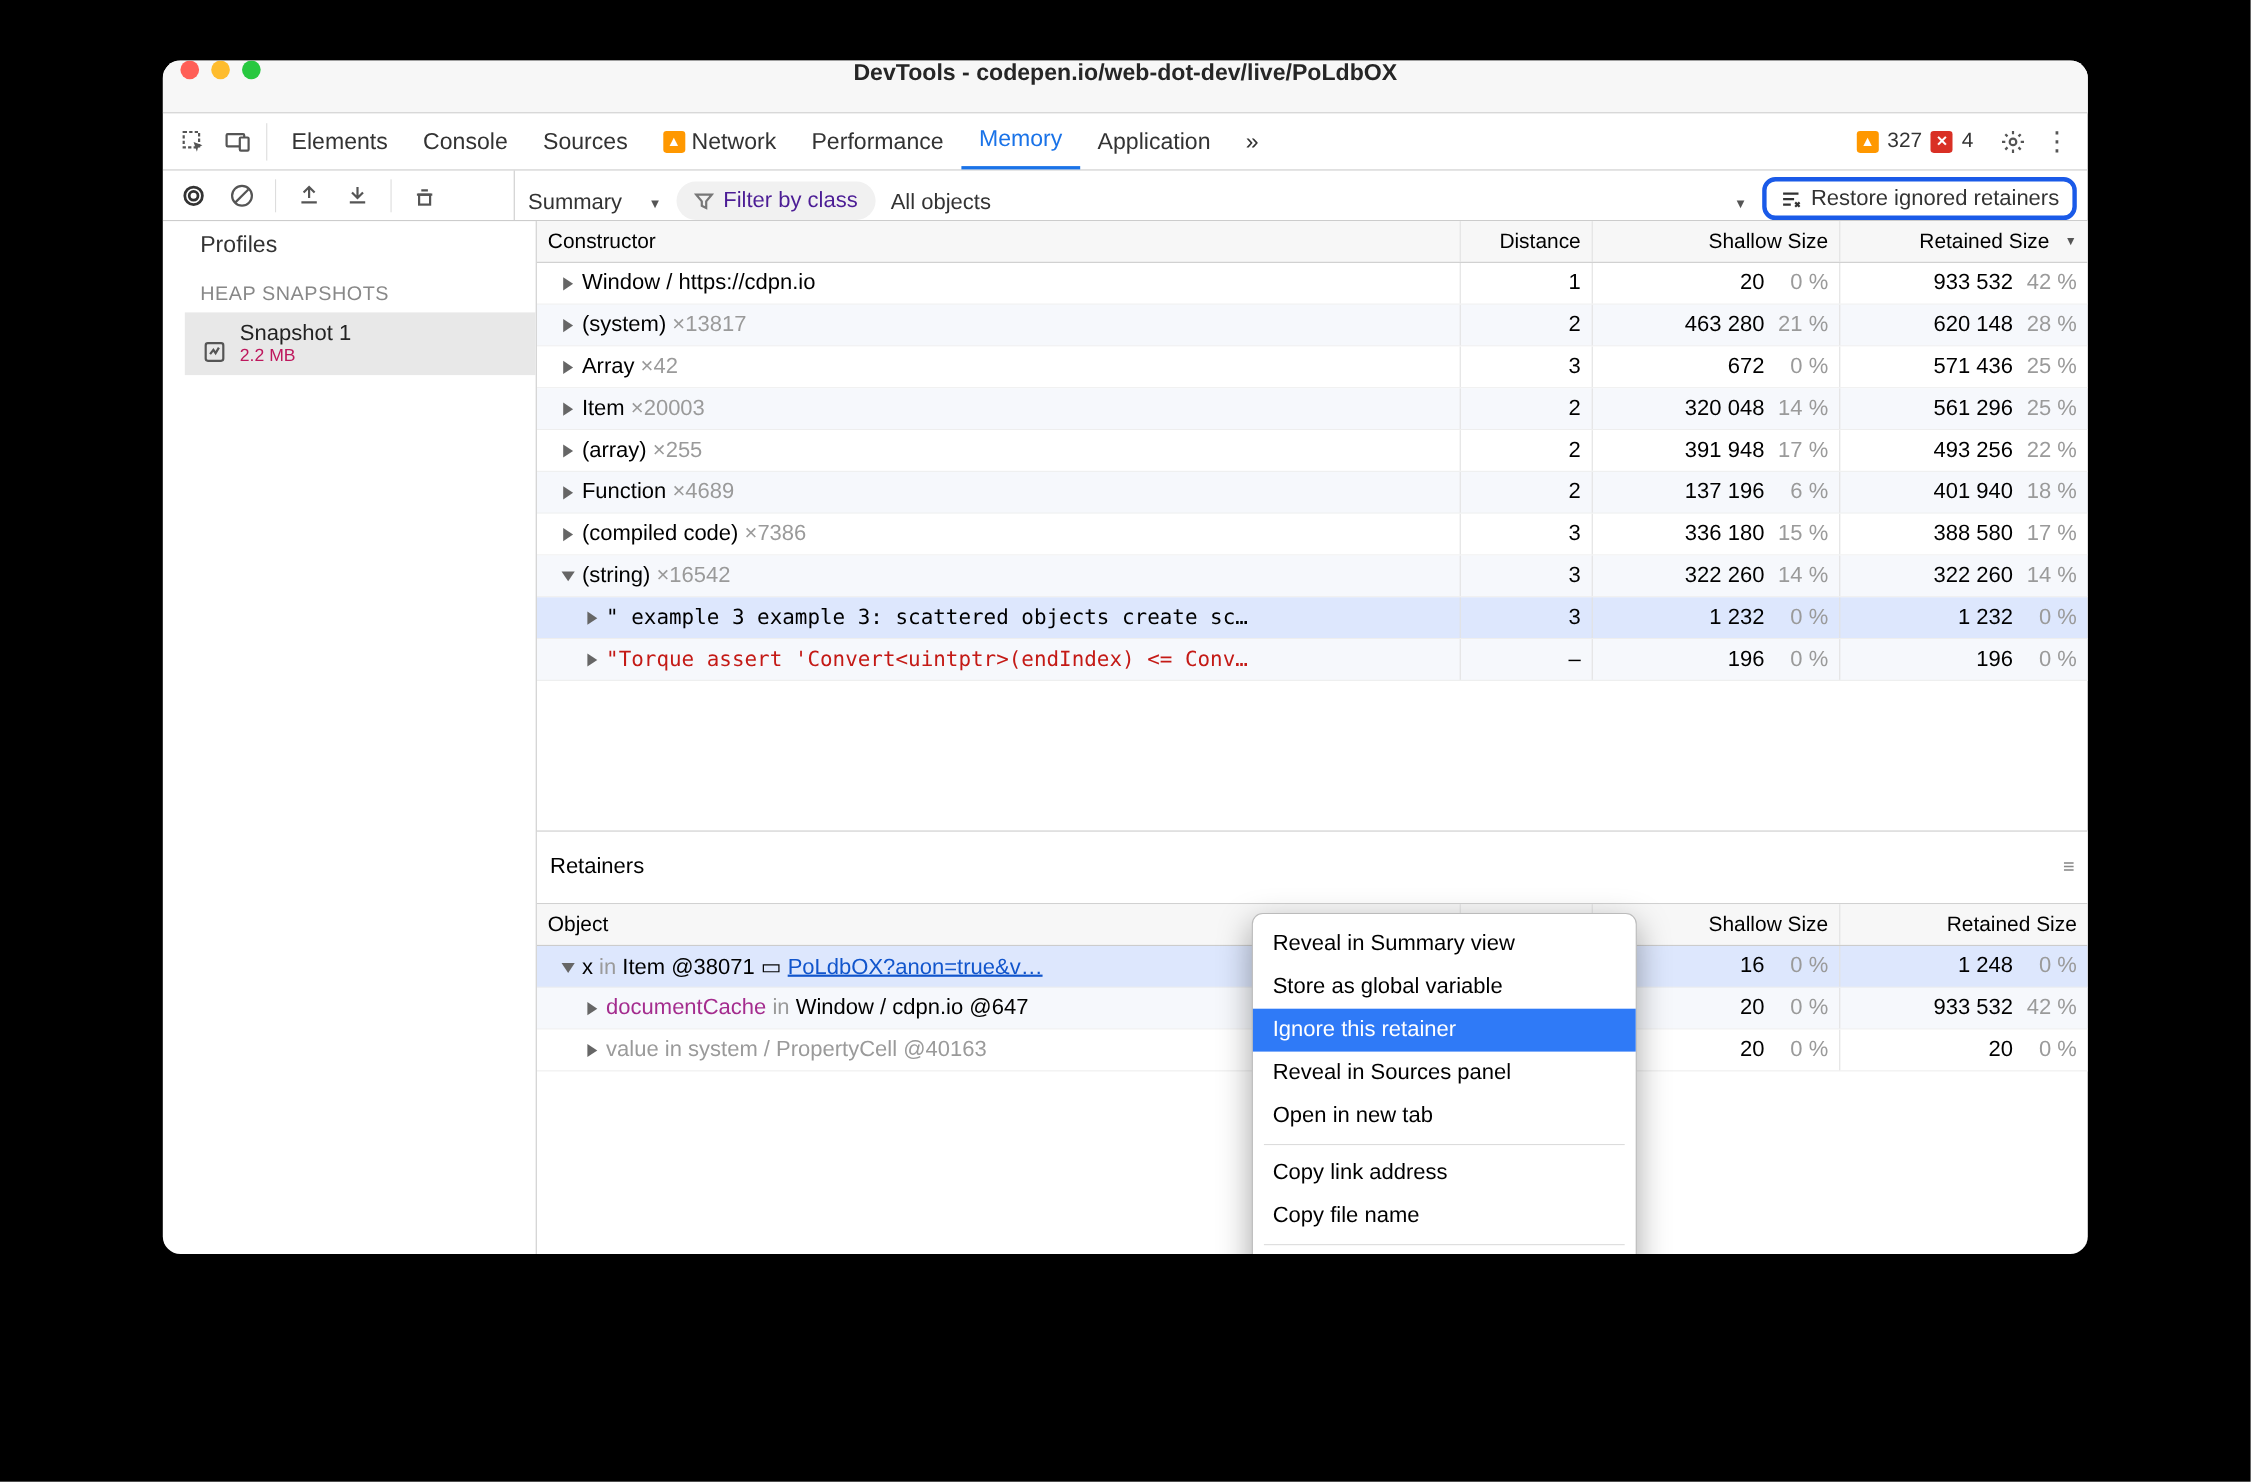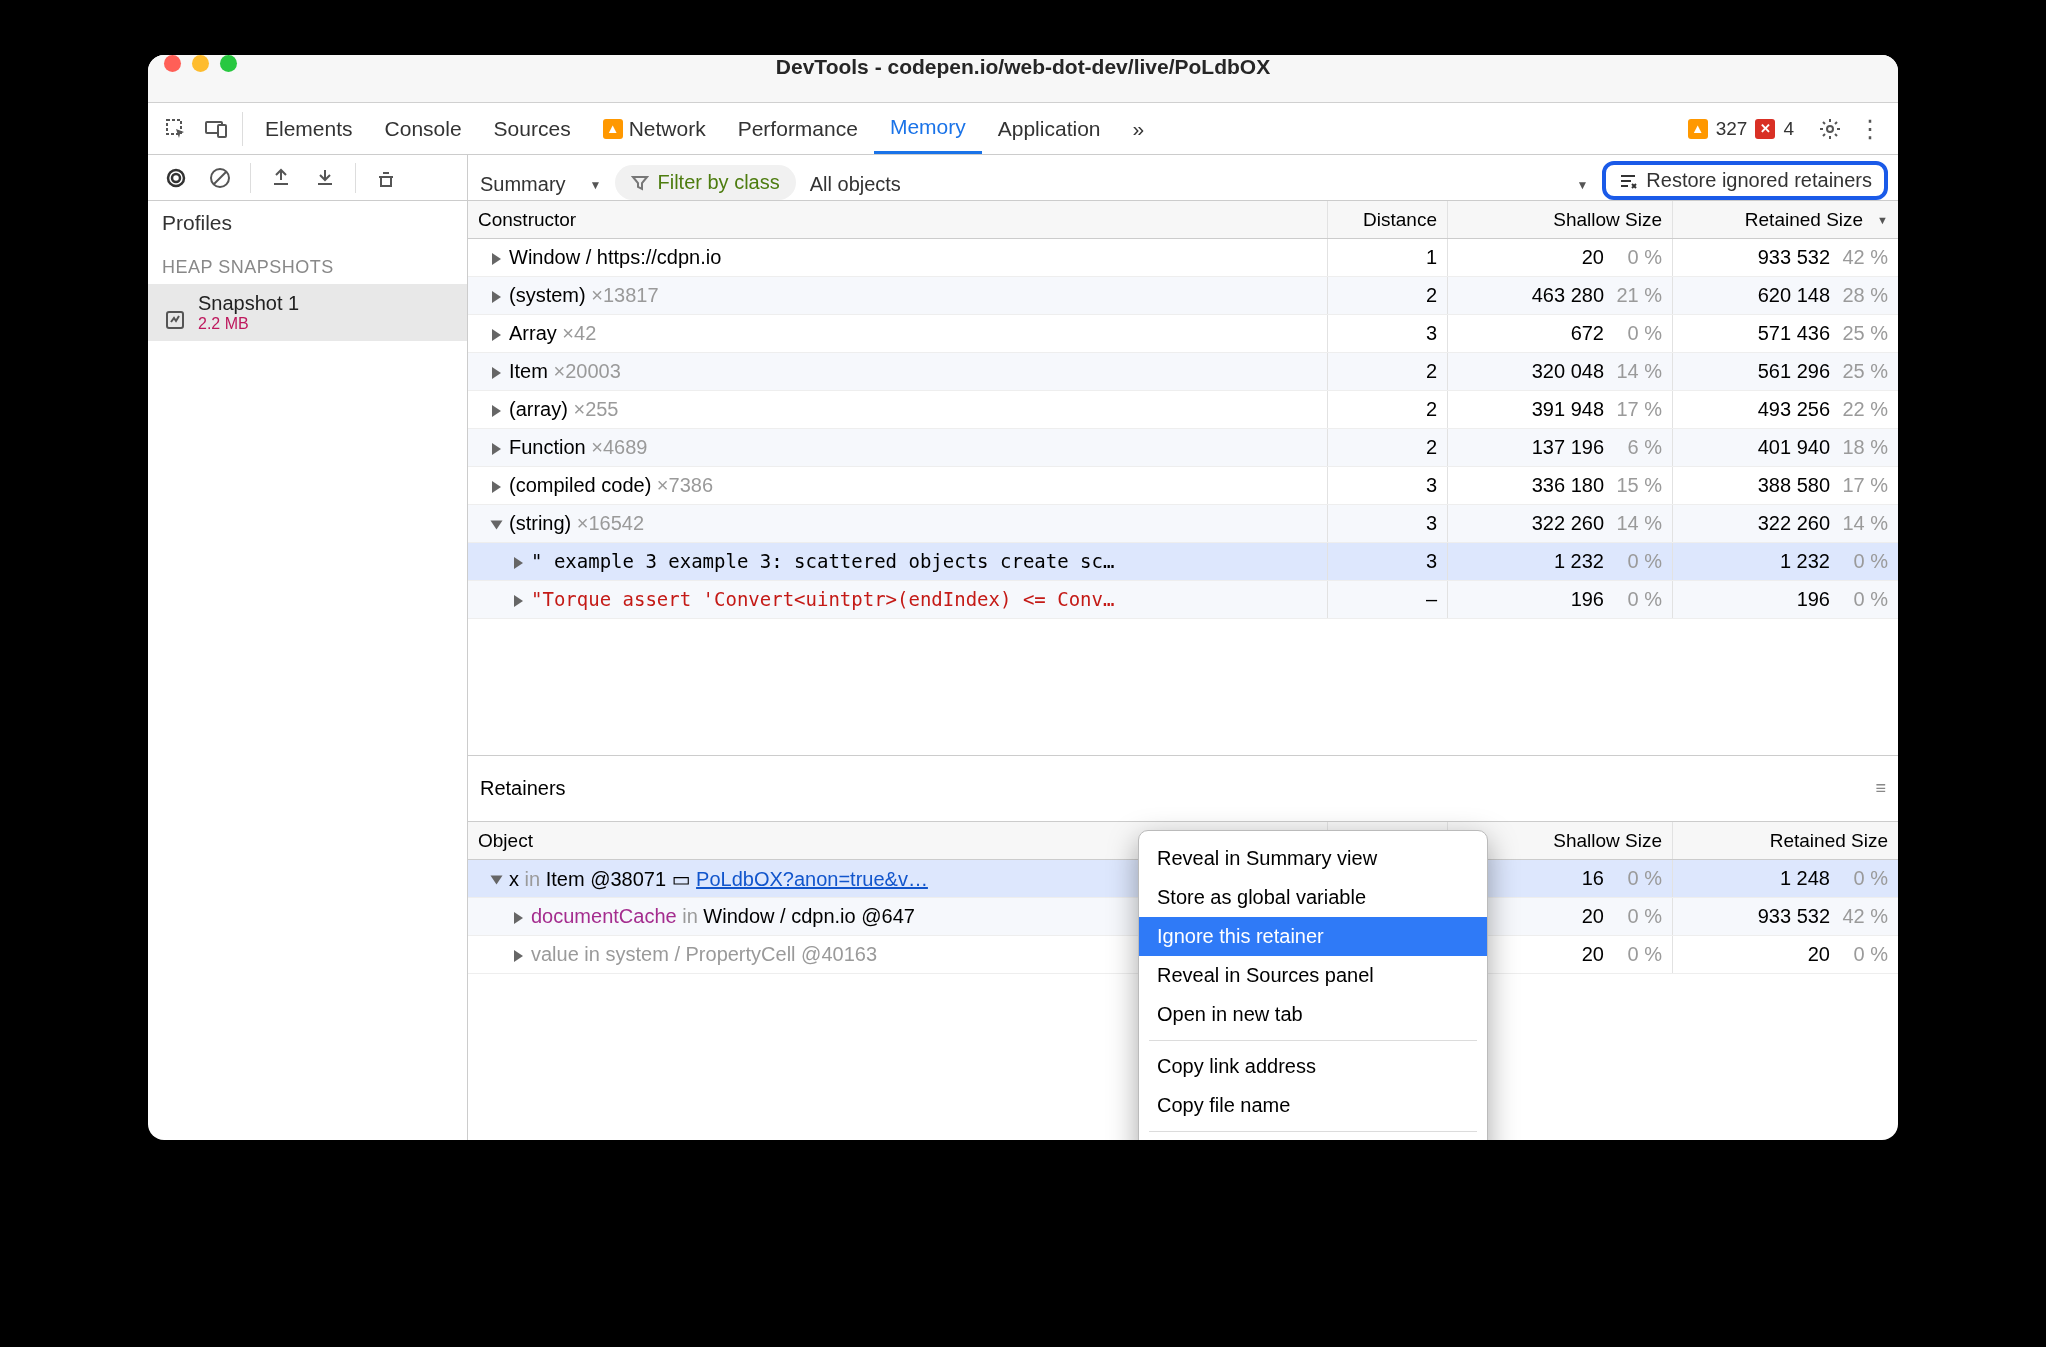--- a/index.html
+++ b/index.html
@@ -21,23 +21,23 @@
 .count{font-size:19px;color:#333;margin:0 8px;}
 .toolbar { height: 46px; display:flex; border-bottom:1px solid #ccc; }
 .toolbar-left { width:320px; display:flex; align-items:center; gap:16px; padding:0 14px; border-right:1px solid #ccc;}
 .toolbar-left .ticon { font-size:22px; color:#555; width:28px; display:flex; justify-content:center;}
 .toolbar-left .ticon.record { color:#333;}
 .toolbar-left .ticon.record svg circle{fill:none;stroke:#333;stroke-width:2.5;}
 .toolbar-left .tsep{width:1px;height:30px;background:#ddd;}
 .toolbar-right { flex:1; display:flex; align-items:flex-end; padding:0 10px; gap:12px; font-size:20px; color:#333; position:relative;}
 .dropdown{display:flex;align-items:center;gap:24px;padding:4px 2px;}
 .dropdown-tri{font-size:12px;color:#555;}
-.filter-pill{display:flex;align-items:center;gap:8px;background:#f1f1f1;border-radius:20px;padding:6px 16px;color:#4d7c0f;font-size:20px;}
+.filter-pill{display:flex;align-items:center;gap:8px;background:#f1f1f1;border-radius:20px;padding:6px 16px;color:#4c1d95;font-size:20px;}
 .restore-btn{margin-left:auto;display:flex;align-items:center;gap:8px;border:4px solid #1a5ae8;border-radius:12px;padding:4px 12px;font-size:20px;color:#333;}
-.body{display:flex;height:calc(100% - 48px - 52px - 46px);}
+.body{display:flex;height:calc(100% - 48px - 52px - 46px);margin-left:20px;}
 .sidebar{width:320px;border-right:1px solid #ccc;display:flex;flex-direction:column;}
 .sb-section{padding:10px 14px;font-size:21px;color:#333;}
 .sb-header{padding:12px 14px 6px;font-size:18px;color:#888;letter-spacing:0.5px;}
 .sb-item{display:flex;align-items:flex-end;gap:10px;padding:8px 14px;background:#e8e8e8;}
 .sb-icon{width:26px;height:26px;display:flex;align-items:center;justify-content:center;font-size:20px;color:#555;}
 .sb-item .name{font-size:20px;color:#222;}
 .sb-item .size{font-size:16px;color:#be185d;}
 .main{flex:1;display:flex;flex-direction:column;overflow:hidden;}
 .grid-header{display:flex;height:38px;border-bottom:1px solid #ccc;font-size:19px;background:#f7f7f7;}
 .grid-header>div,.row>div{display:flex;align-items:center;border-right:1px solid #e2e2e2;padding:0 10px;}

